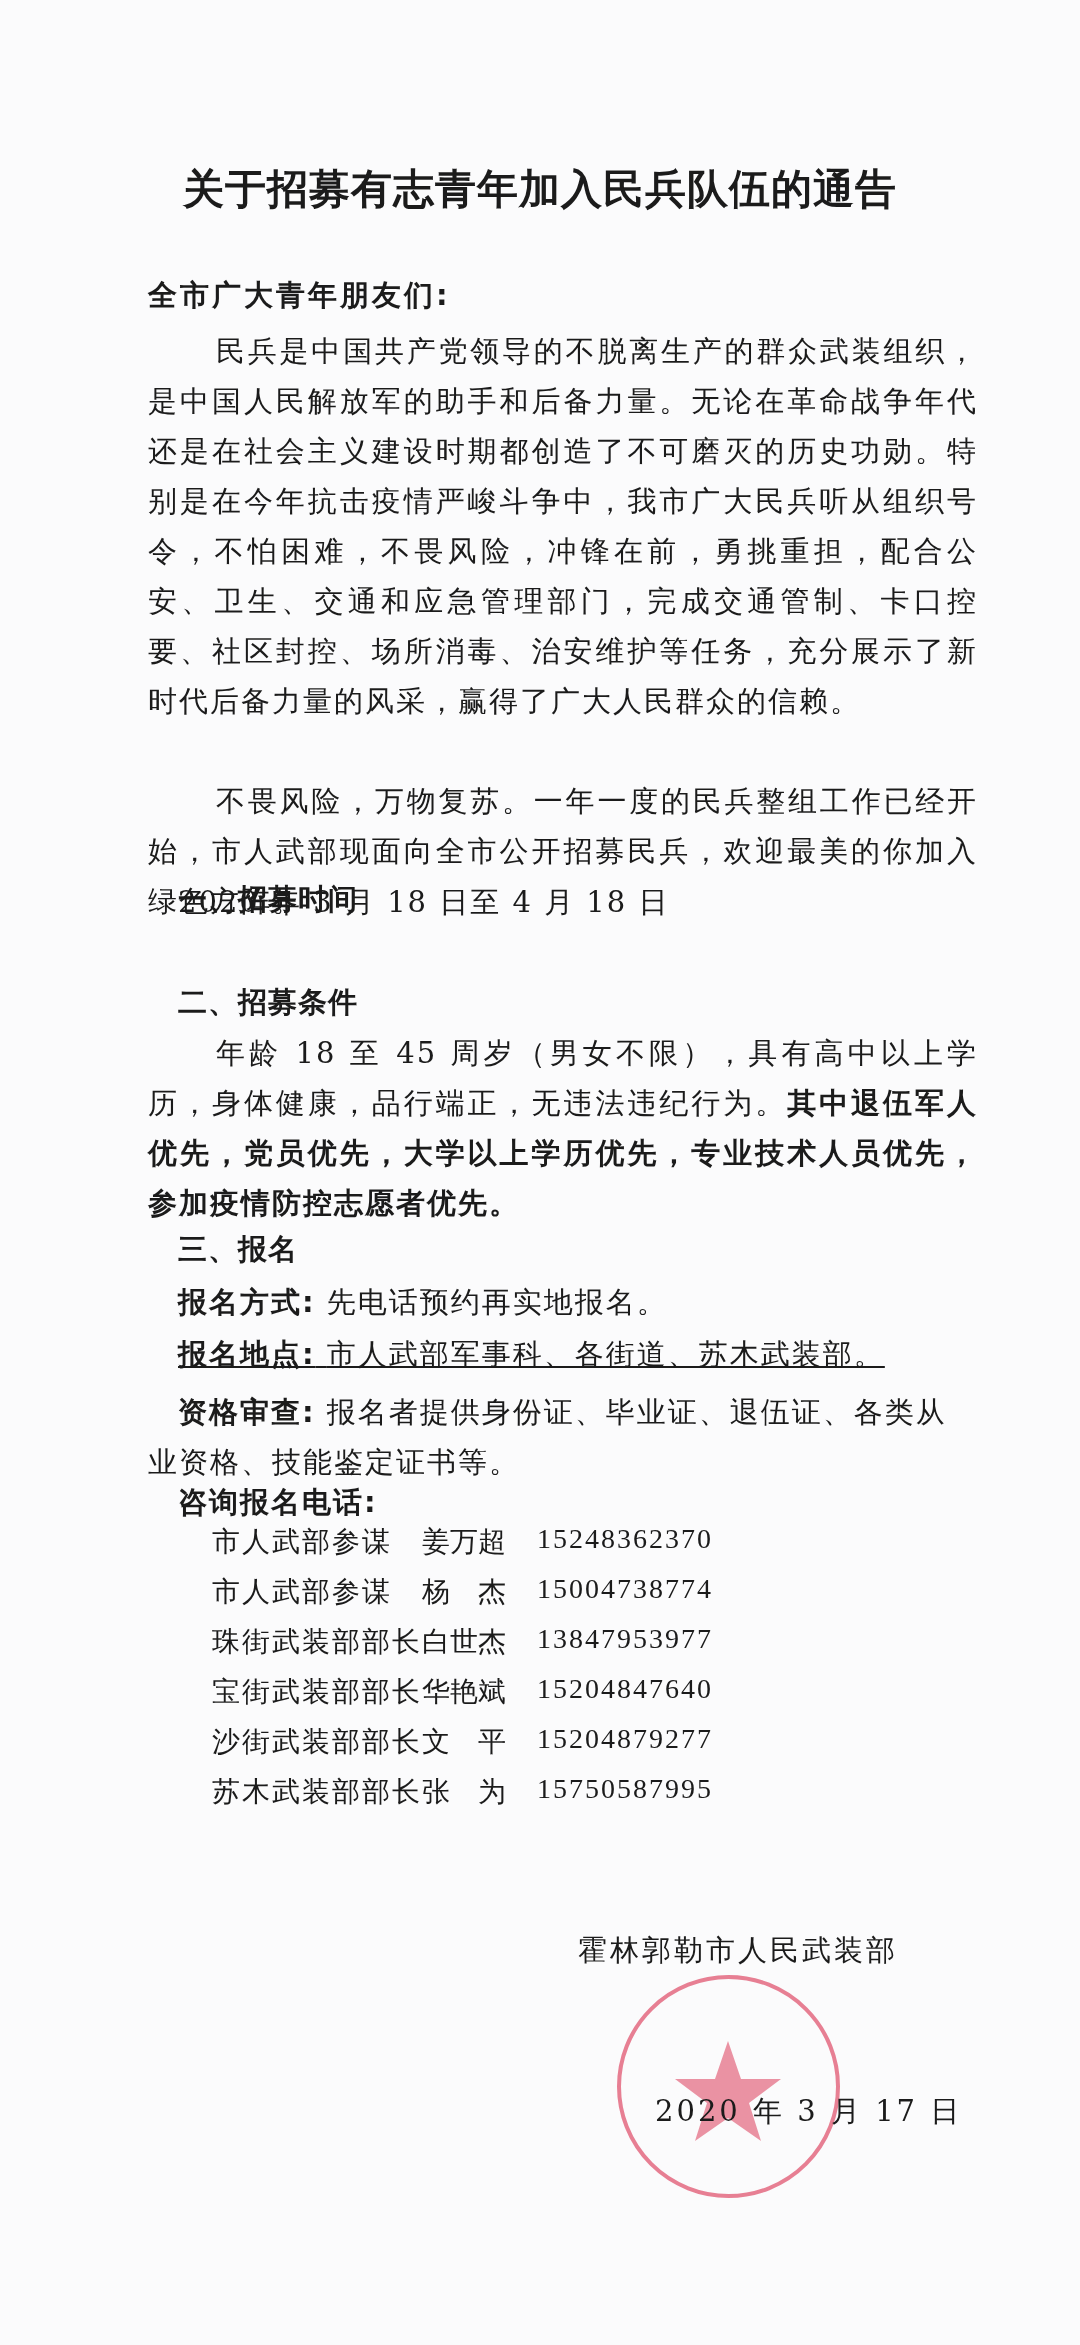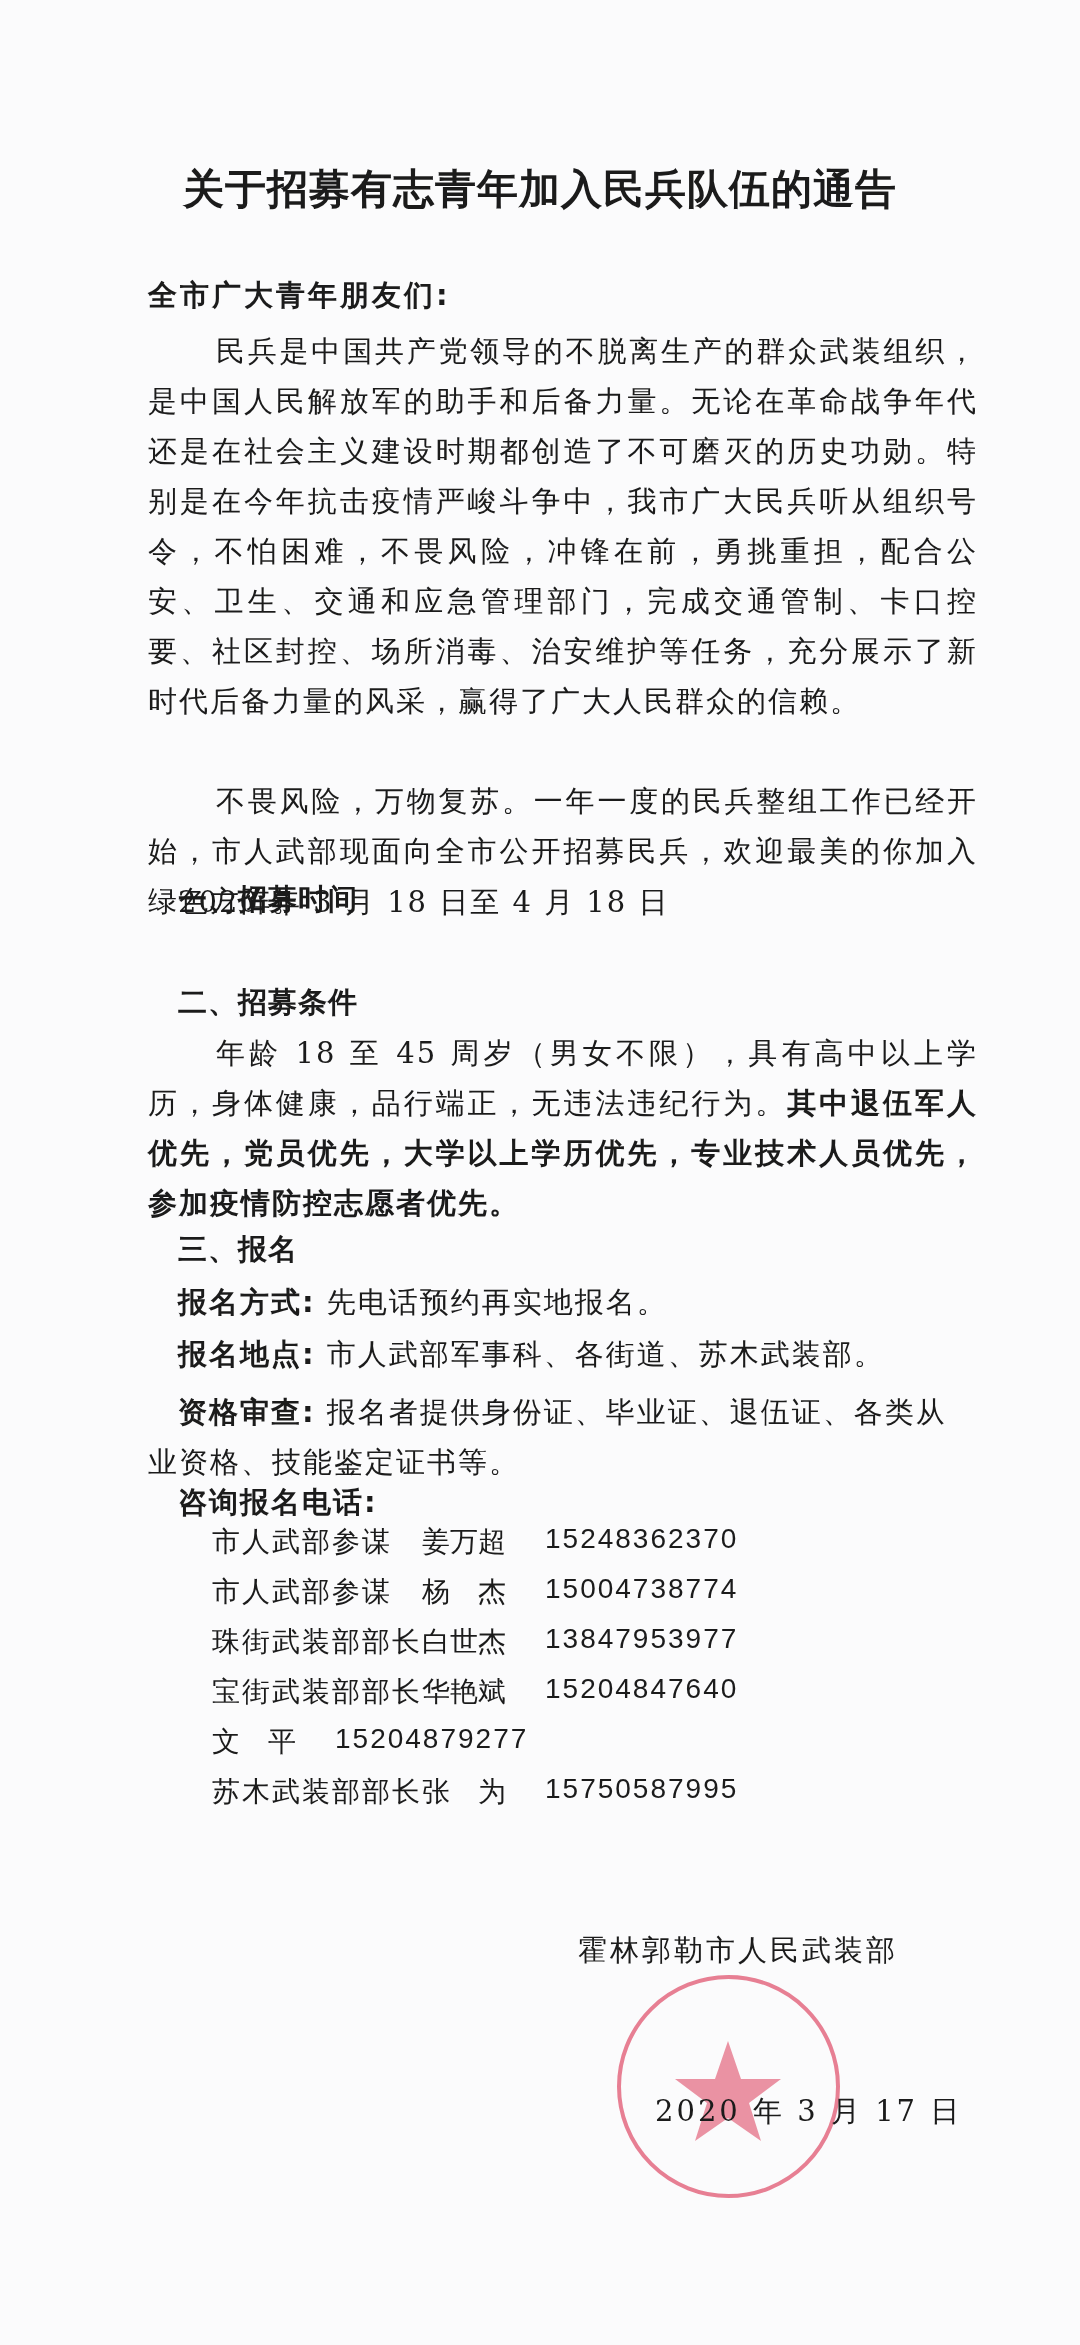--- a/index.html
+++ b/index.html
@@ -35,21 +35,21 @@
   }
   .line {
     position: absolute; left: 178px; font-size: 29px; letter-spacing: 2px;
   }
   .label { font-weight: bold; font-family: "DejaVu Sans", "Liberation Sans", sans-serif; }
   .bold-inline { font-weight: bold; }
   .contacts { position: absolute; left: 212px; top: 1523px; }
   .contact-row { height: 50px; font-size: 28px; display: flex; letter-spacing: 2px; }
   .c-role { width: 210px; }
   .c-name { width: 115px; letter-spacing: 0; }
-  .c-phone { font-family: Liberation Sans, sans-serif; letter-spacing: 2px; margin-left: 8px; }
+  .c-phone { font-family: Liberation Serif, serif; letter-spacing: 2px; }
   .stamp {
     position: absolute; left: 617px; top: 1975px; width: 215px; height: 215px;
     border: 4px solid rgba(220, 60, 90, 0.65); border-radius: 50%;
   }
   .stamp svg { position: absolute; left: 0; top: 0; }
   .signer {
     position: absolute; left: 578px; top: 1931px; font-size: 29px; letter-spacing: 3px;
   }
   .sign-date {
     position: absolute; left: 655px; top: 2092px; font-size: 29px; letter-spacing: 3px;
@@ -74,21 +74,21 @@
   <div class="heading" style="top:983px;">二、招募条件</div>
   <div class="para" style="top:1028px;"><span>年龄 18 至 45 周岁（男女不限），具有高中以上学历，身体健康，品行端正，无违法违纪行为。</span><span class="bold-inline">其中退伍军人优先，党员优先，大学以上学历优先，专业技术人员优先，参加疫情防控志愿者优先。</span></div>
 
   <div class="heading" style="top:1230px;">三、报名</div>
 
   <div class="line" style="top:1283px;">
     <span class="label">报名方式:</span>
     <span>先电话预约再实地报名。</span>
   </div>
 
-  <div class="line" style="top:1335px;">
+  <div class="line" style="top:1335px;text-decoration:underline;">
     <span class="label">报名地点:</span>
     <span>市人武部军事科、各街道、苏木武装部。</span>
   </div>
 
   <div class="line" style="top:1387px; left:148px; width:820px; text-indent:30px; line-height:50px;">
     <span class="label">资格审查:</span>
     <span>报名者提供身份证、毕业证、退伍证、各类从业资格、技能鉴定证书等。</span>
   </div>
 
   <div class="line label" style="top:1483px;">咨询报名电话:</div>
@@ -108,20 +108,21 @@
       <span class="c-role">珠街武装部部长</span>
       <span class="c-name">白世杰</span>
       <span class="c-phone">13847953977</span>
     </div>
     <div class="contact-row">
       <span class="c-role">宝街武装部部长</span>
       <span class="c-name">华艳斌</span>
       <span class="c-phone">15204847640</span>
     </div>
     <div class="contact-row">
+      <span class="c-role">沙街武装部部长</span>
       <span class="c-name">文　平</span>
       <span class="c-phone">15204879277</span>
     </div>
     <div class="contact-row">
       <span class="c-role">苏木武装部部长</span>
       <span class="c-name">张　为</span>
       <span class="c-phone">15750587995</span>
     </div>
   </div>
 

